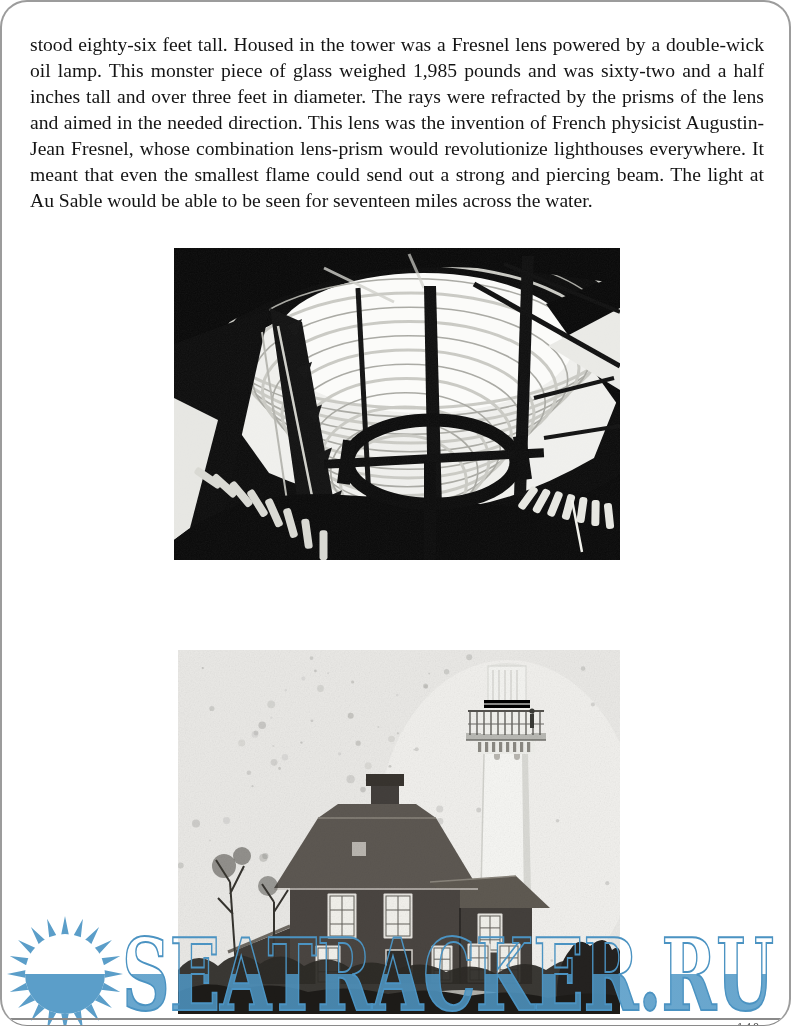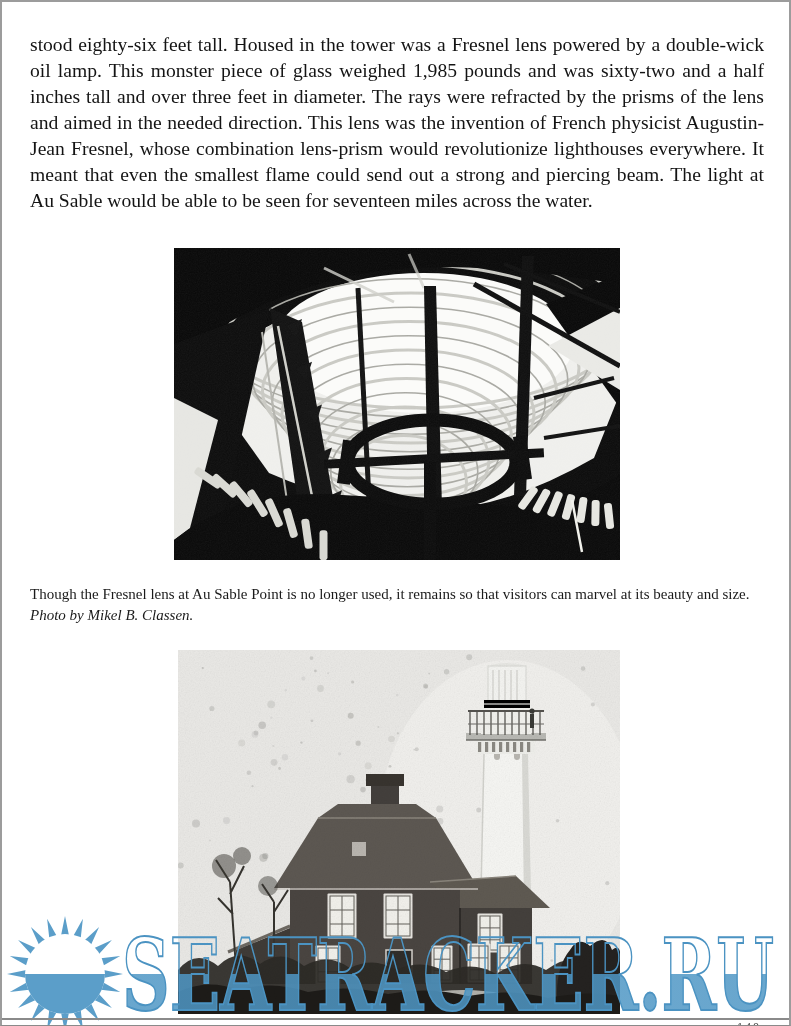--- a/index.html
+++ b/index.html
@@ -7,20 +7,21 @@
     position:relative;
     width:791px;height:1026px;
     box-sizing:border-box;
     background:#ffffff;
     border-left:2px solid #9c9c9c;
     border-top:2px solid #9c9c9c;
     border-right:2px solid #9c9c9c;
     border-bottom:1px solid #8a8a8a;
     overflow:hidden;
     font-family:"Liberation Serif", serif;
+    border-radius:27px;
   }
   .body-paragraph{
     position:absolute;left:28px;top:30px;width:734px;
     font-size:19.6px;line-height:26px;color:#141414;
     text-align:justify;
   }
   .photo1{position:absolute;left:172px;top:246px;width:446px;height:312px;}
   .photo2{position:absolute;left:176px;top:648px;width:442px;height:364px;}
   .caption{
     position:absolute;left:28px;top:582px;width:732px;
@@ -128,21 +129,20 @@
 
     <ellipse cx="258" cy="214" rx="84" ry="42" fill="none" stroke="#0a0a0a" stroke-width="13"></ellipse>
     <rect x="150" y="206" width="220" height="9" fill="#0c0c0c" transform="rotate(-3 260 210)"></rect>
     <rect x="250" y="214" width="12" height="98" fill="#0a0a0a"></rect>
     <rect x="166" y="192" width="13" height="44" fill="#0b0b0b" transform="rotate(8 172 214)"></rect>
     <rect x="342" y="188" width="13" height="44" fill="#0b0b0b" transform="rotate(-8 348 210)"></rect>
     <line x1="398" y1="252" x2="408" y2="304" stroke="#f0f0ea" stroke-width="2.5"></line>
     <rect x="0" y="0" width="446" height="312" filter="url(#grain1)" opacity="0.07" style="mix-blend-mode:screen"></rect>
   </svg>
 
-  <div class="caption"><span>Though the Fresnel lens at Au Sable Point is no longer used, it remains so that visitors can marvel at its beauty and size. </span><span class="credit">Photo by Mikel B. Classen.</span></div>
 
   <svg class="photo2" viewBox="0 0 442 364" role="img" aria-label="Historic black-and-white photograph of the Au Sable light tower and keeper's house">
     <defs>
       <filter id="grain2">
           <feTurbulence type="fractalNoise" baseFrequency="0.8" numOctaves="2"></feTurbulence>
           <feColorMatrix type="saturate" values="0"></feColorMatrix>
         </filter>
     </defs>
     <rect x="0" y="0" width="442" height="364" fill="#eae9e6"></rect>
     <ellipse cx="330" cy="180" rx="130" ry="170" fill="#f1f0ed"></ellipse>

